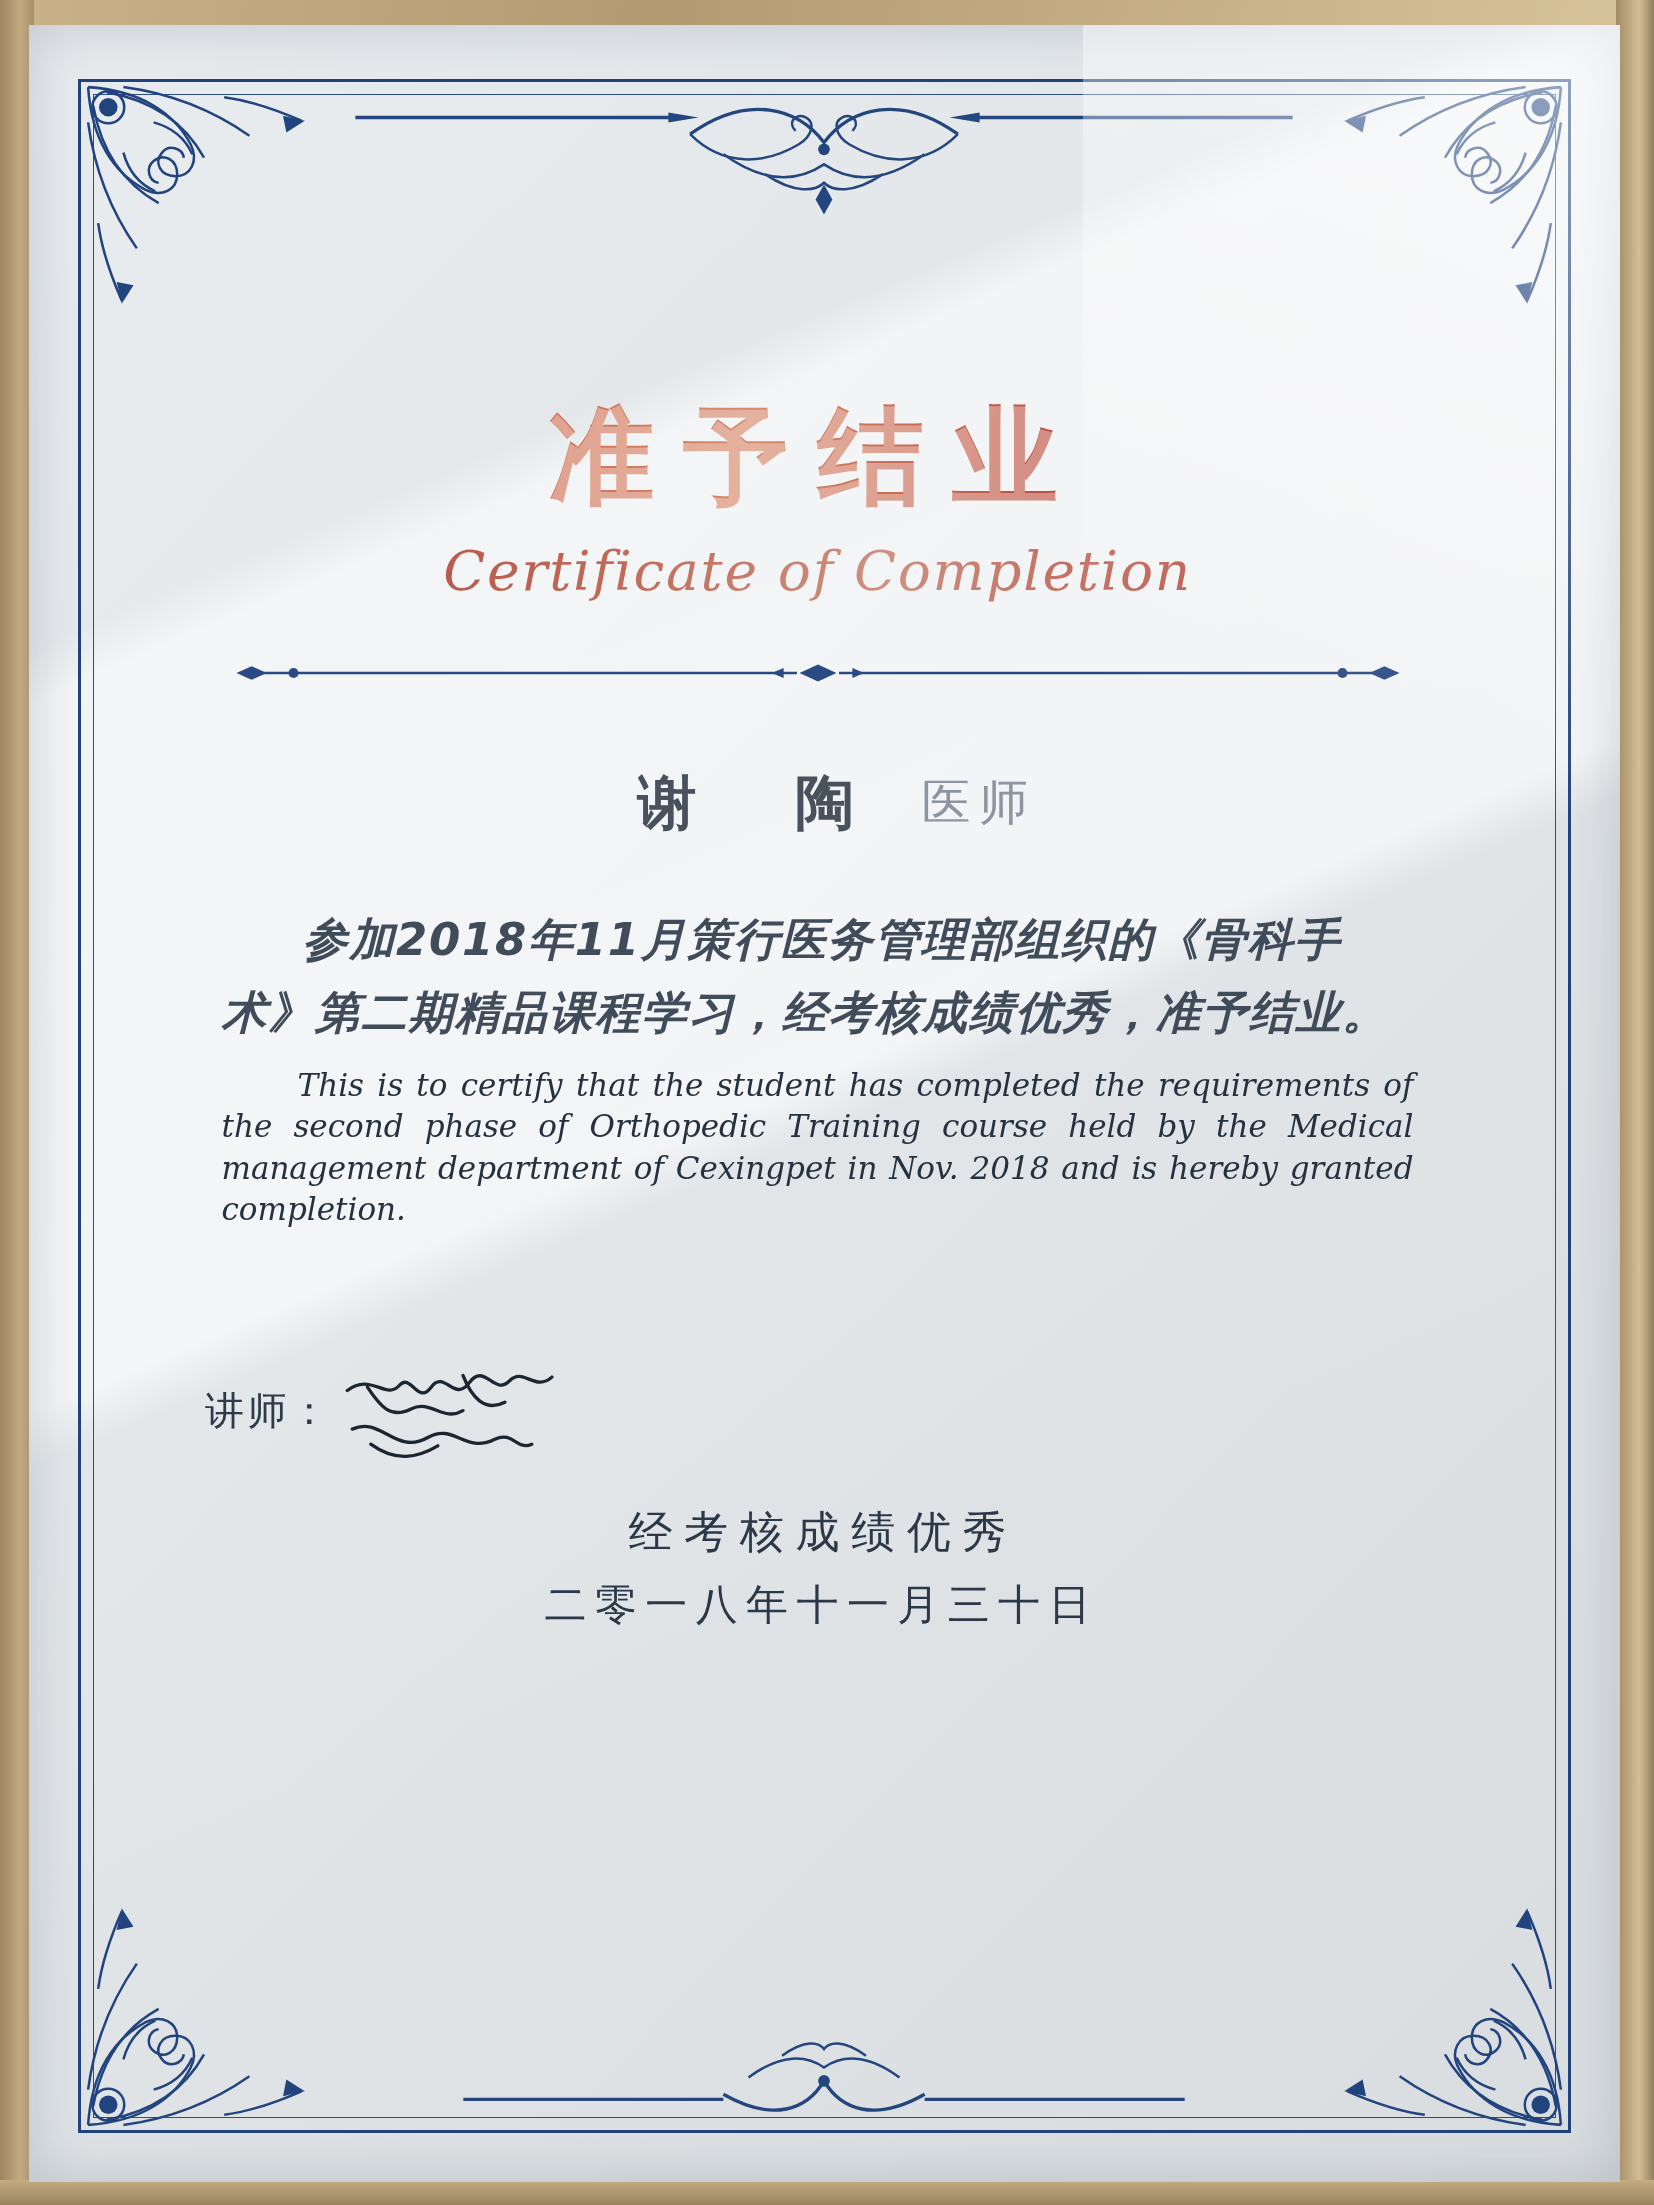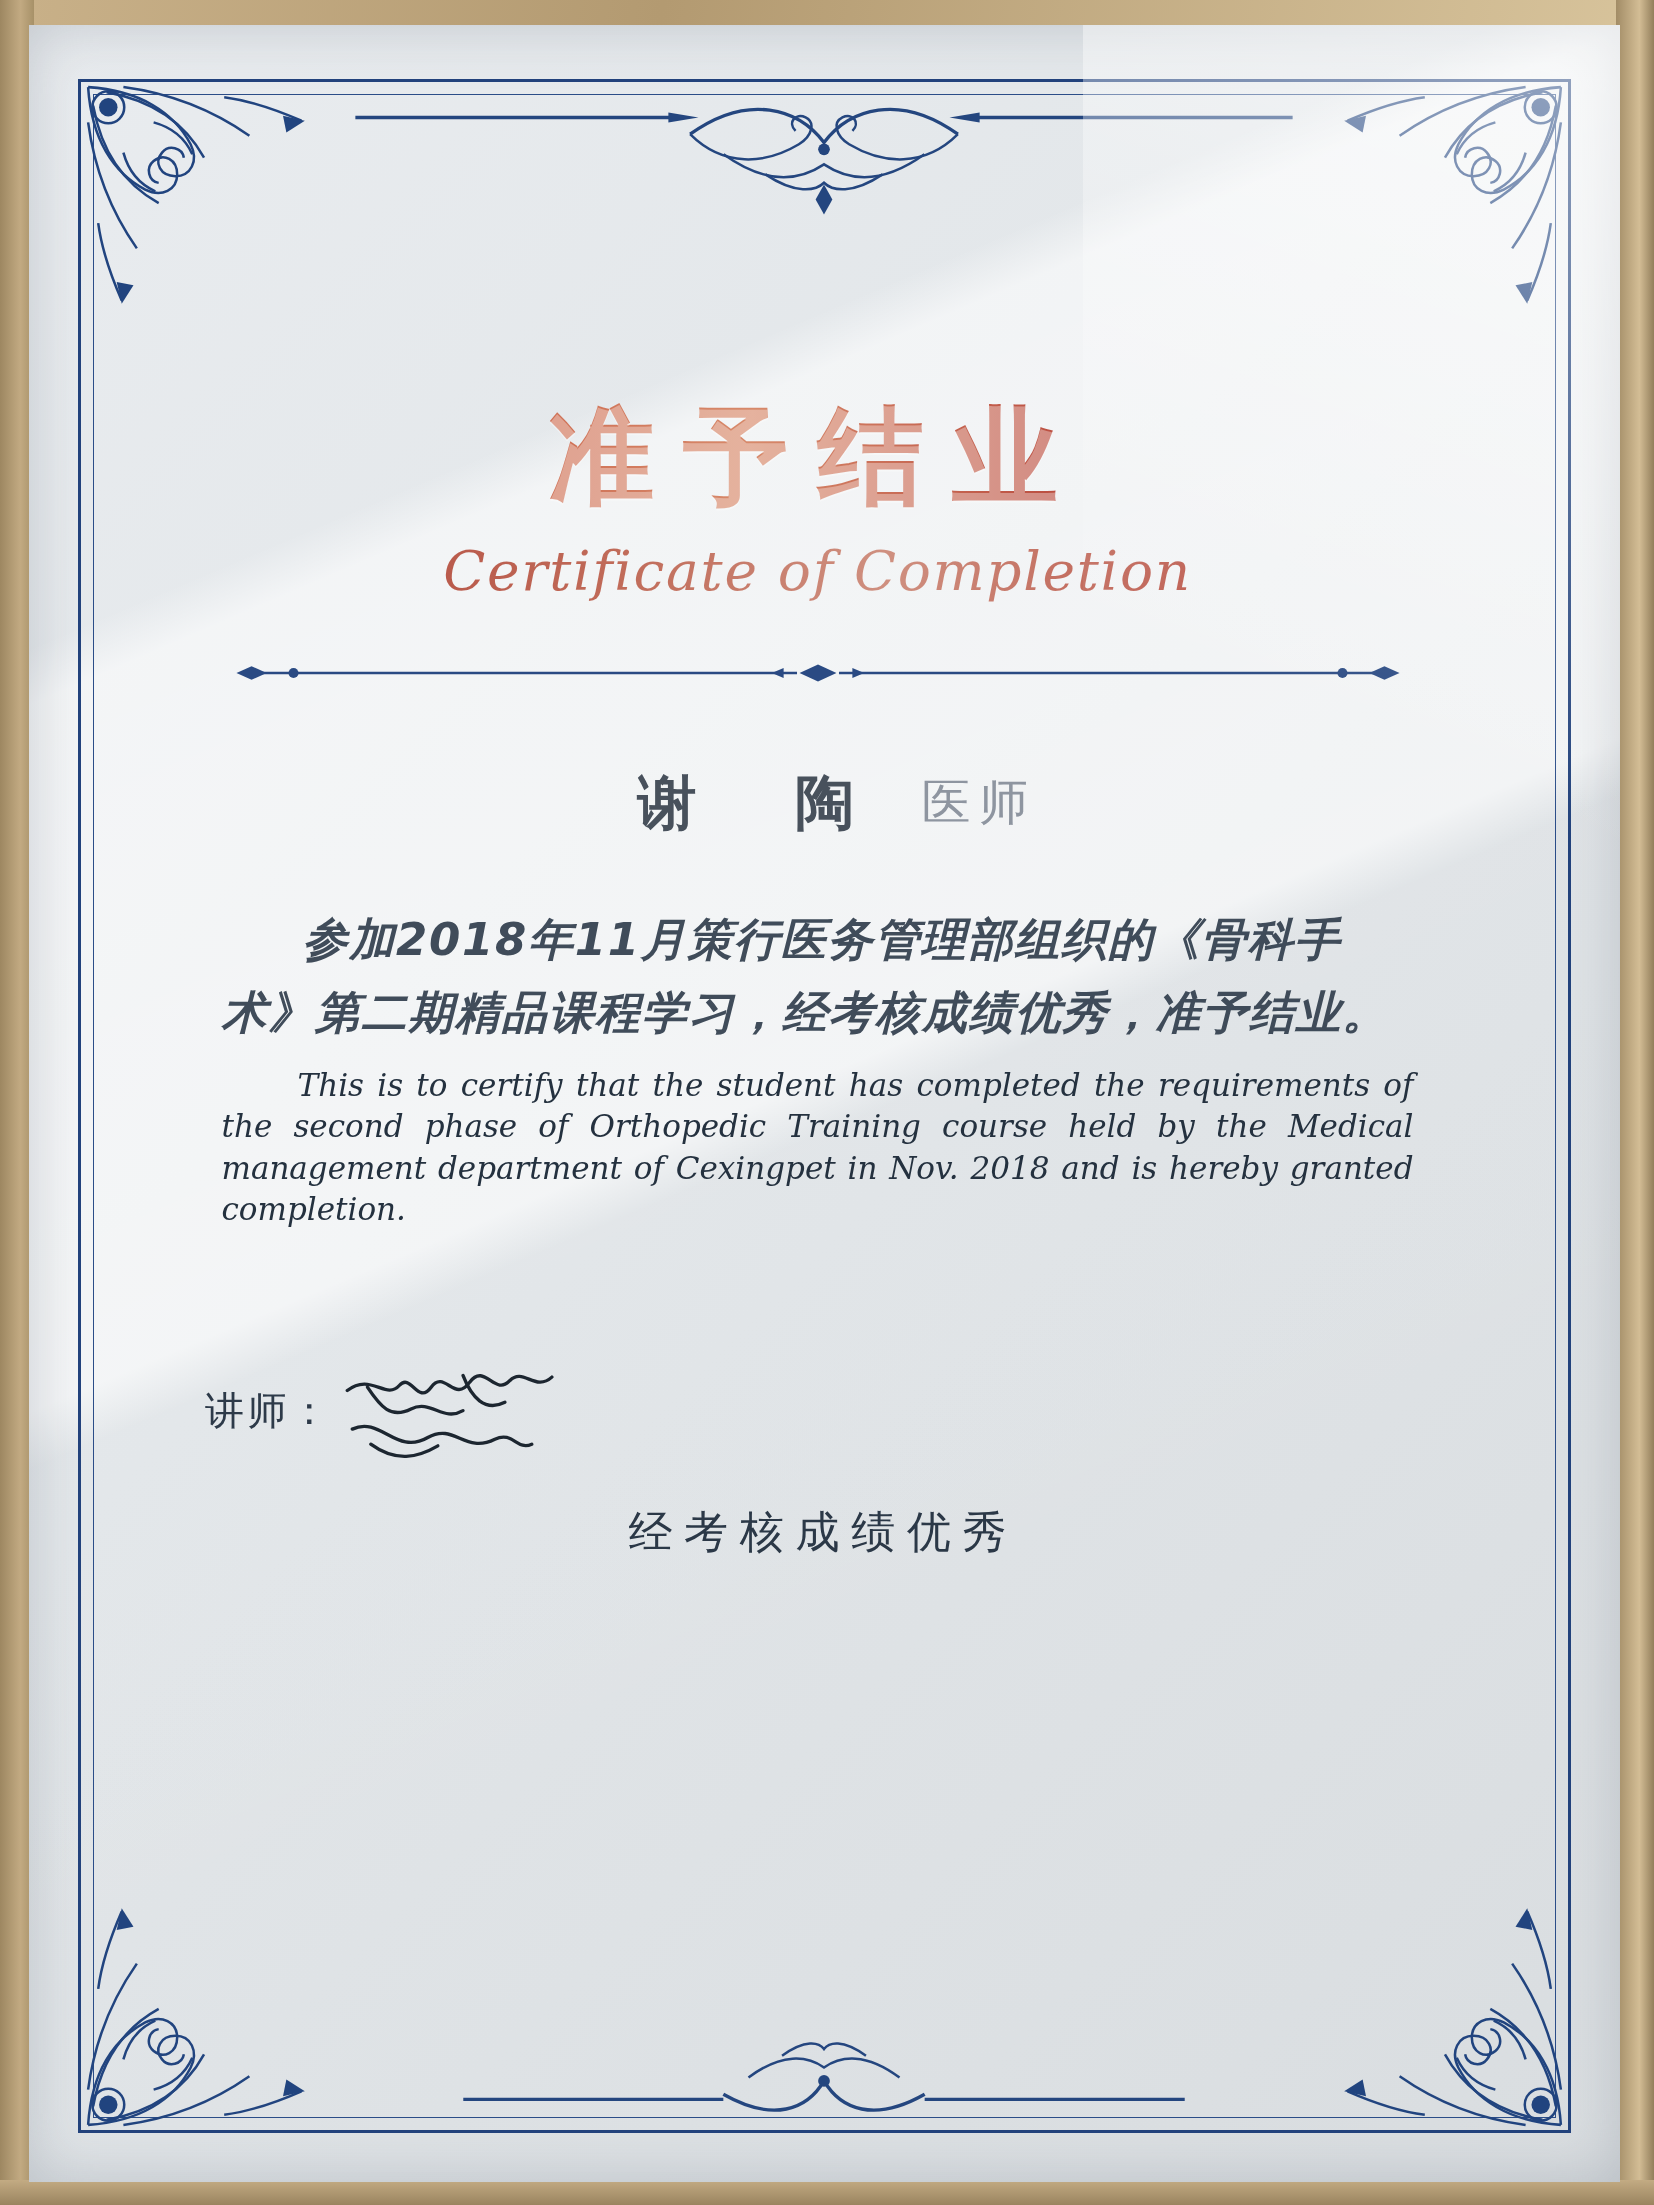--- a/index.html
+++ b/index.html
@@ -412,17 +412,18 @@
               <path d="M18 86 C52 70 70 118 108 96 C140 78 152 116 188 98 C210 88 214 112 232 104"></path>
               <path d="M40 104 C70 126 96 120 120 106"></path>
             </svg>
           </span>
         </div>
 
 
       </div>
 
       <div class="issuer">经考核成绩优秀</div>
+      <div class="issue-date">二零一八年十一月三十日</div>
 
     </div>
   </div>
 </div>
 
 
 </body></html>

